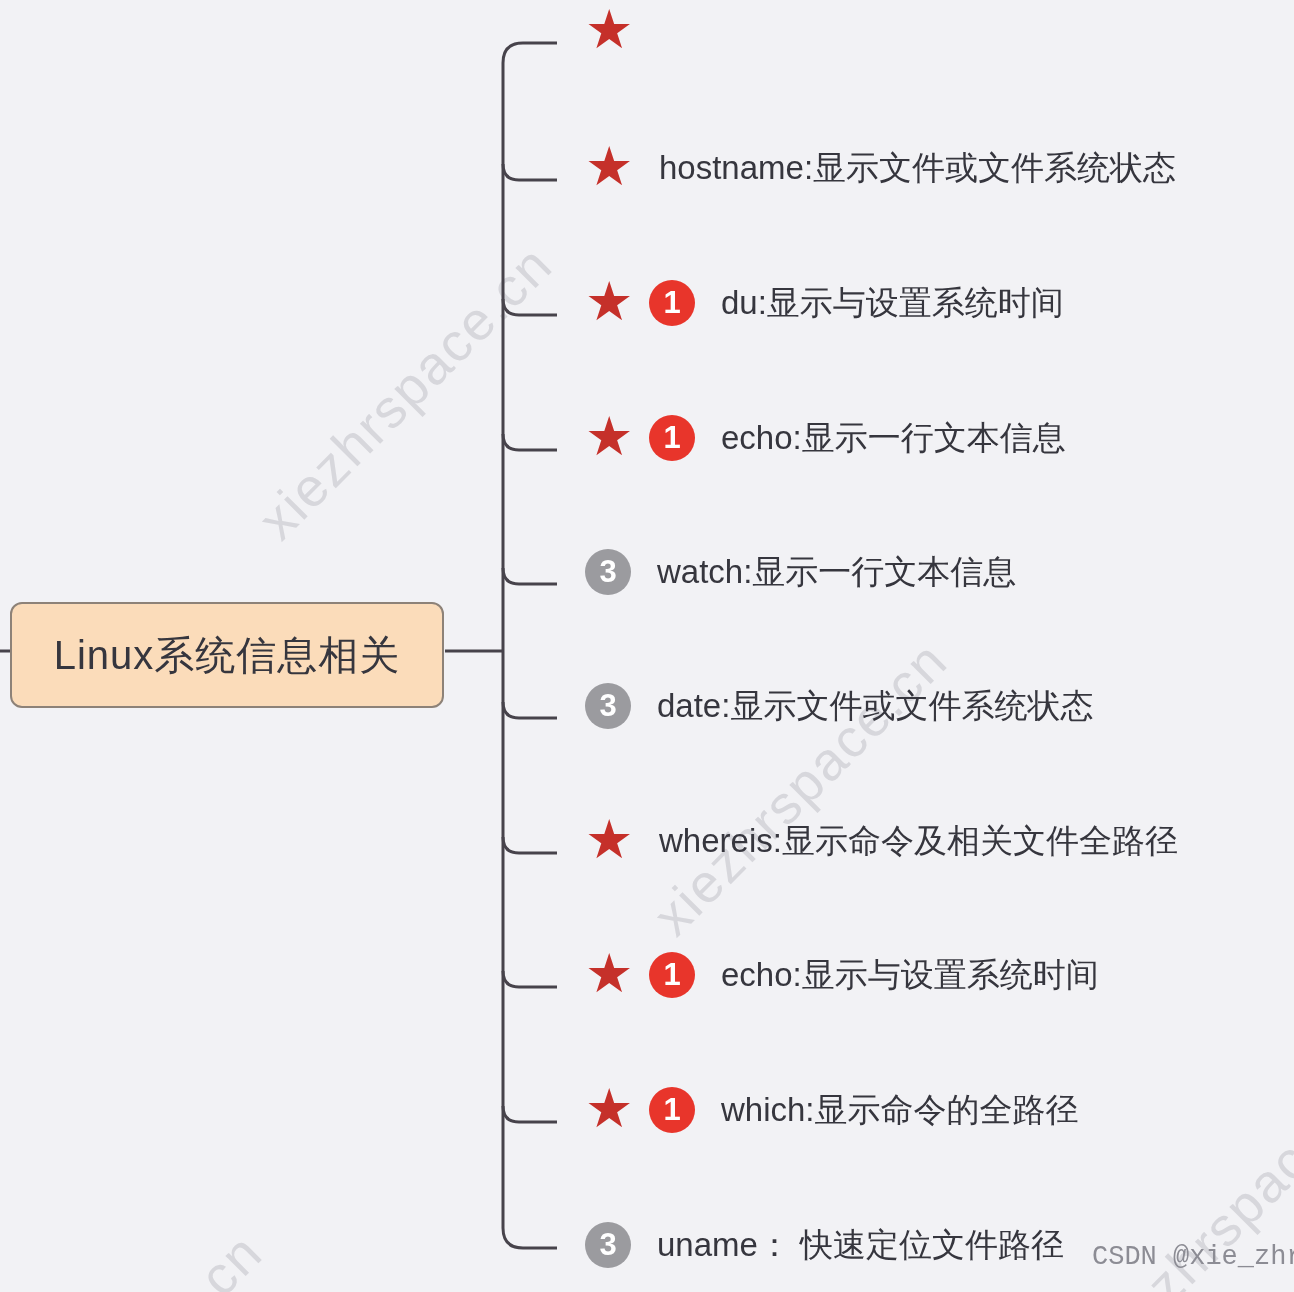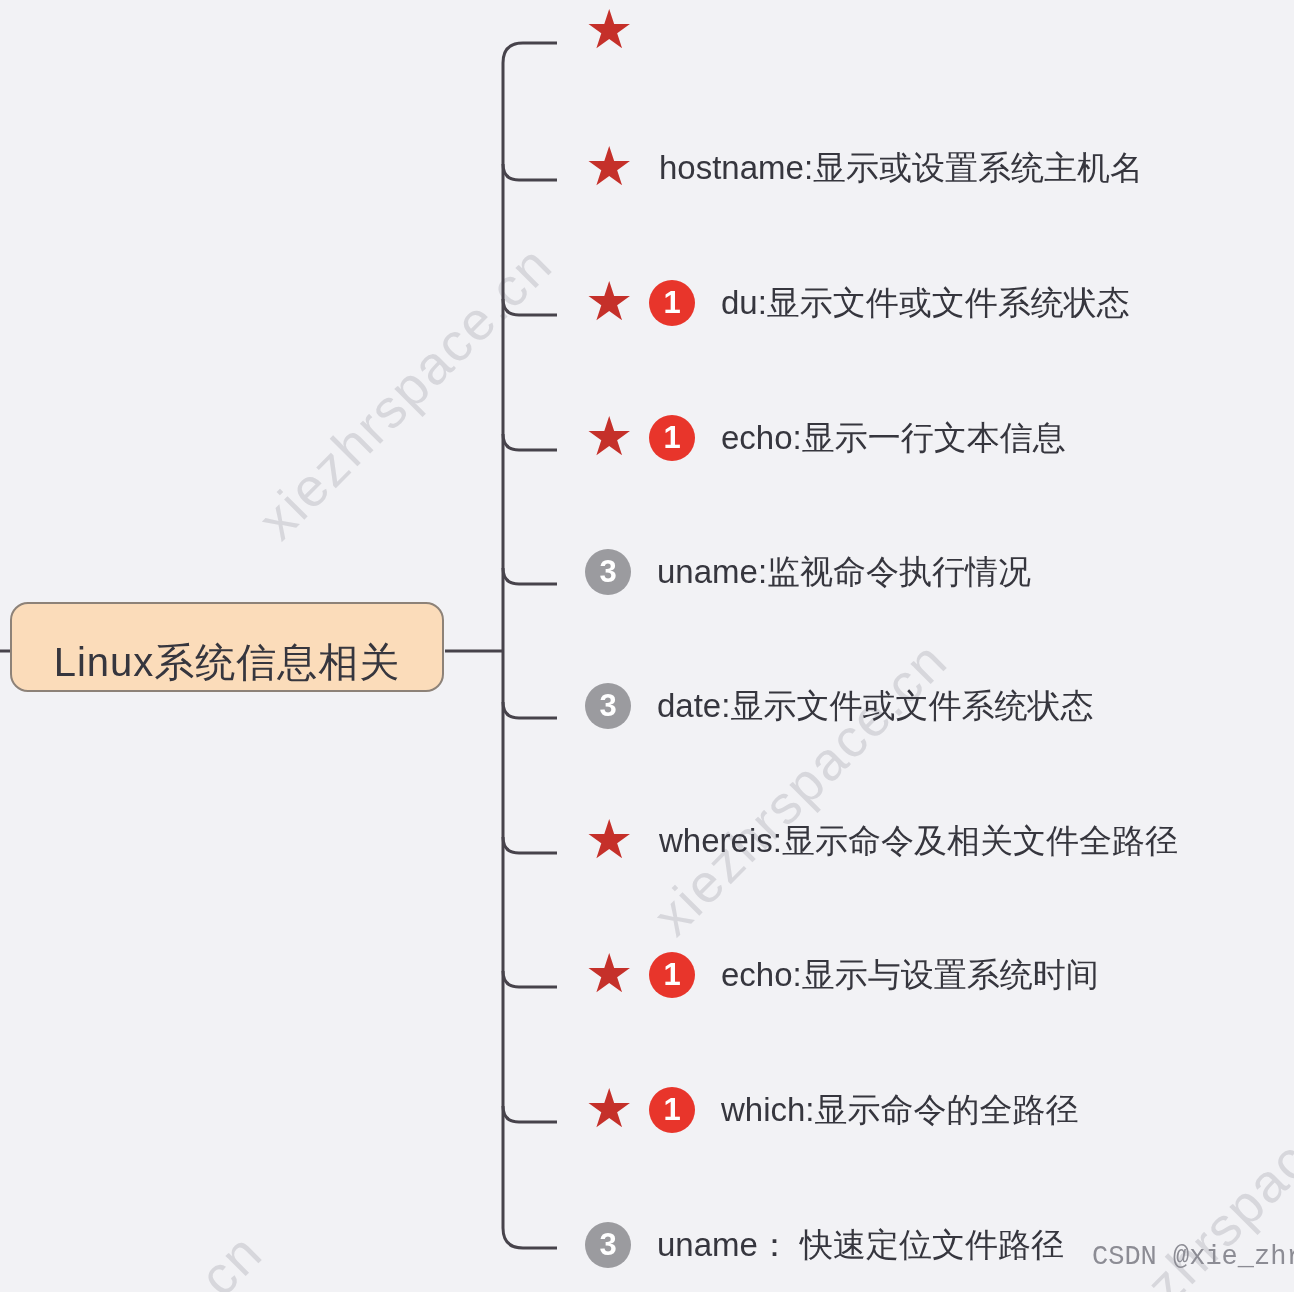--- a/index.html
+++ b/index.html
@@ -21,23 +21,23 @@
   }
   .credit{
     position:absolute;left:1092px;top:1242px;color:var(--credit);
     font-size:27px;white-space:nowrap;z-index:3;font-family:Liberation Mono, monospace;
   }
   
   #connectors{position:absolute;left:0;top:0;z-index:2;}
   #connectors path{stroke:var(--line);stroke-width:3;fill:none;}
   
   .root-node{
-    position:absolute;left:10px;top:602px;width:434px;height:90px;
+    position:absolute;left:10px;top:602px;width:434px;height:106px;
     background:var(--root-fill);border:2px solid var(--root-border);
-    border-radius:18px;display:flex;align-items:flex-end;justify-content:center;
+    border-radius:12px;display:flex;align-items:center;justify-content:center;
     z-index:3;box-sizing:border-box;
   }
   .root-node .root-label{
     font-size:40px;color:var(--text);white-space:nowrap;letter-spacing:1px;
   }
   
   .row{
     position:absolute;left:585px;height:62px;display:flex;align-items:center;
     gap:16px;z-index:3;white-space:nowrap;
   }
@@ -86,36 +86,36 @@
     <span class="root-label">Linux系统信息相关</span>
   </div>
 
   <div class="row" style="top:0px">
     <span class="star">★</span>
 
   </div>
   <div class="row" style="top:137px">
     <span class="star">★</span>
 
-    <span class="label">hostname:显示或设置系统主机名</span>
+    <span class="label">hostname:显示文件或文件系统状态</span>
   </div>
   <div class="row" style="top:272px">
     <span class="star">★</span>
     <span class="badge badge-red">1</span>
-    <span class="label">du:显示文件或文件系统状态</span>
+    <span class="label">du:显示与设置系统时间</span>
   </div>
   <div class="row" style="top:407px">
     <span class="star">★</span>
     <span class="badge badge-red">1</span>
     <span class="label">echo:显示一行文本信息</span>
   </div>
   <div class="row" style="top:541px">
 
     <span class="badge badge-gray">3</span>
-    <span class="label">uname:监视命令执行情况</span>
+    <span class="label">watch:显示一行文本信息</span>
   </div>
   <div class="row" style="top:675px">
 
     <span class="badge badge-gray">3</span>
     <span class="label">date:显示文件或文件系统状态</span>
   </div>
   <div class="row" style="top:810px">
     <span class="star">★</span>
 
     <span class="label">whereis:显示命令及相关文件全路径</span>

